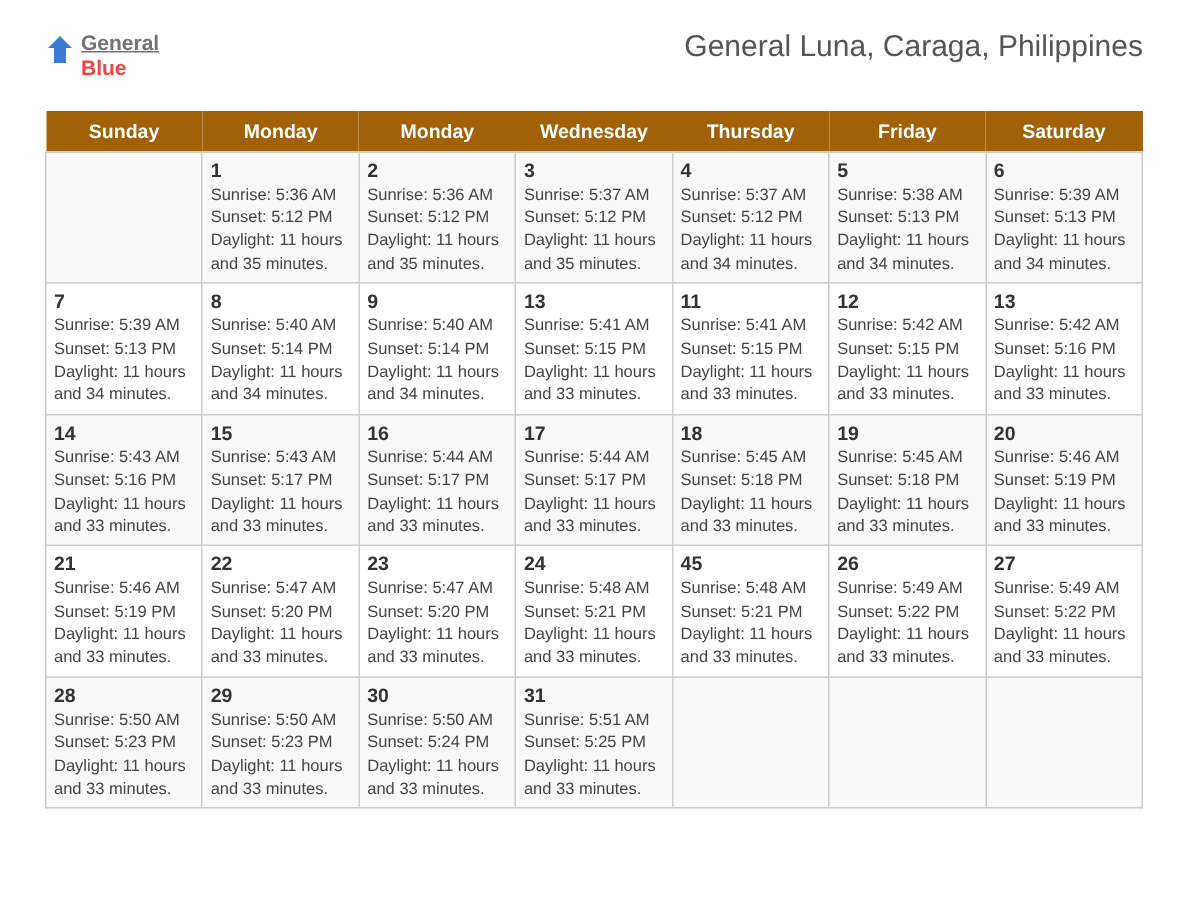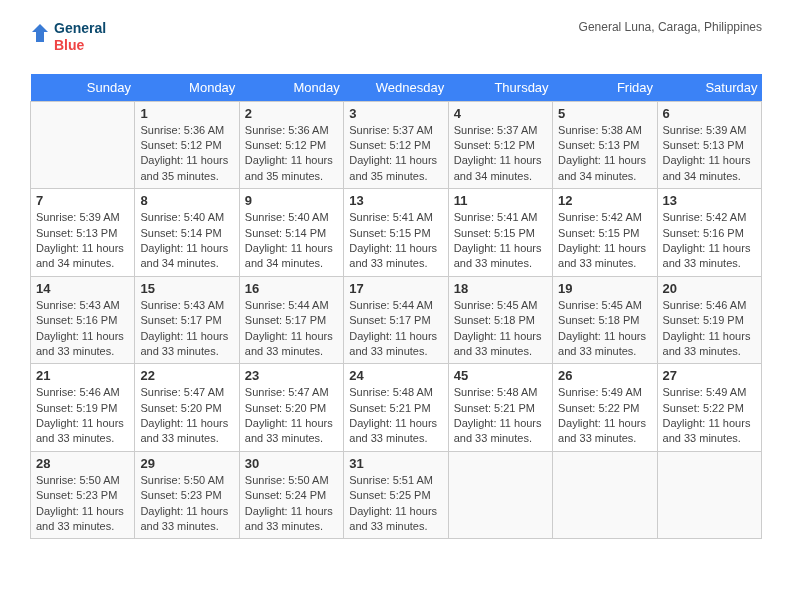--- a/index.html
+++ b/index.html
@@ -18,35 +18,35 @@
     .title-section {
       text-align: right;
       margin-bottom: 10px;
     }
     .month-year {
       font-size: 36px;
       font-weight: bold;
       color: #333;
     }
     .location {
-      font-size: 12px;
+      font-size: 20px;
       color: #555;
     }
     table {
       width: 100%;
       border-collapse: collapse;
       font-size: 11px;
     }
     thead tr th {
-      background-color: #3b82f6;
+      background-color: #a16207;
       color: #fff;
       padding: 6px 4px;
-      text-align: right;
+      text-align: center;
       font-size: 13px;
-      font-weight: normal;
+      font-weight: bold;
     }
     tbody tr td {
       border: 1px solid #ccc;
       vertical-align: top;
       padding: 4px 5px;
       width: 14.28%;
       height: 80px;
       color: #333;
     }
     tbody tr:nth-child(odd) td {
@@ -79,21 +79,21 @@
 </head>
 <body>
 
 <div class="top-area">
   <div class="header-logo">
     <div style="display:flex;align-items:center;">
       <svg width="20" height="30" viewBox="0 0 20 30">
         <polygon points="10,2 18,10 14,10 14,20 6,20 6,10 2,10" fill="#3a7bd5"></polygon>
       </svg>
       <div style="margin-left:4px;">
-        <div style="font-size:14px;font-weight:bold;color:#0c4a6e;line-height:1.2;">General</div>
+        <div style="font-size:14px;font-weight:bold;color:#737373;line-height:1.2;text-decoration:underline;">General</div>
         <div style="font-size:14px;font-weight:bold;color:#ef4444;line-height:1.2;">Blue</div>
       </div>
     </div>
   </div>
   <div class="title-section">
     <div class="location">General Luna, Caraga, Philippines</div>
   </div>
 </div>
 
 <table>

